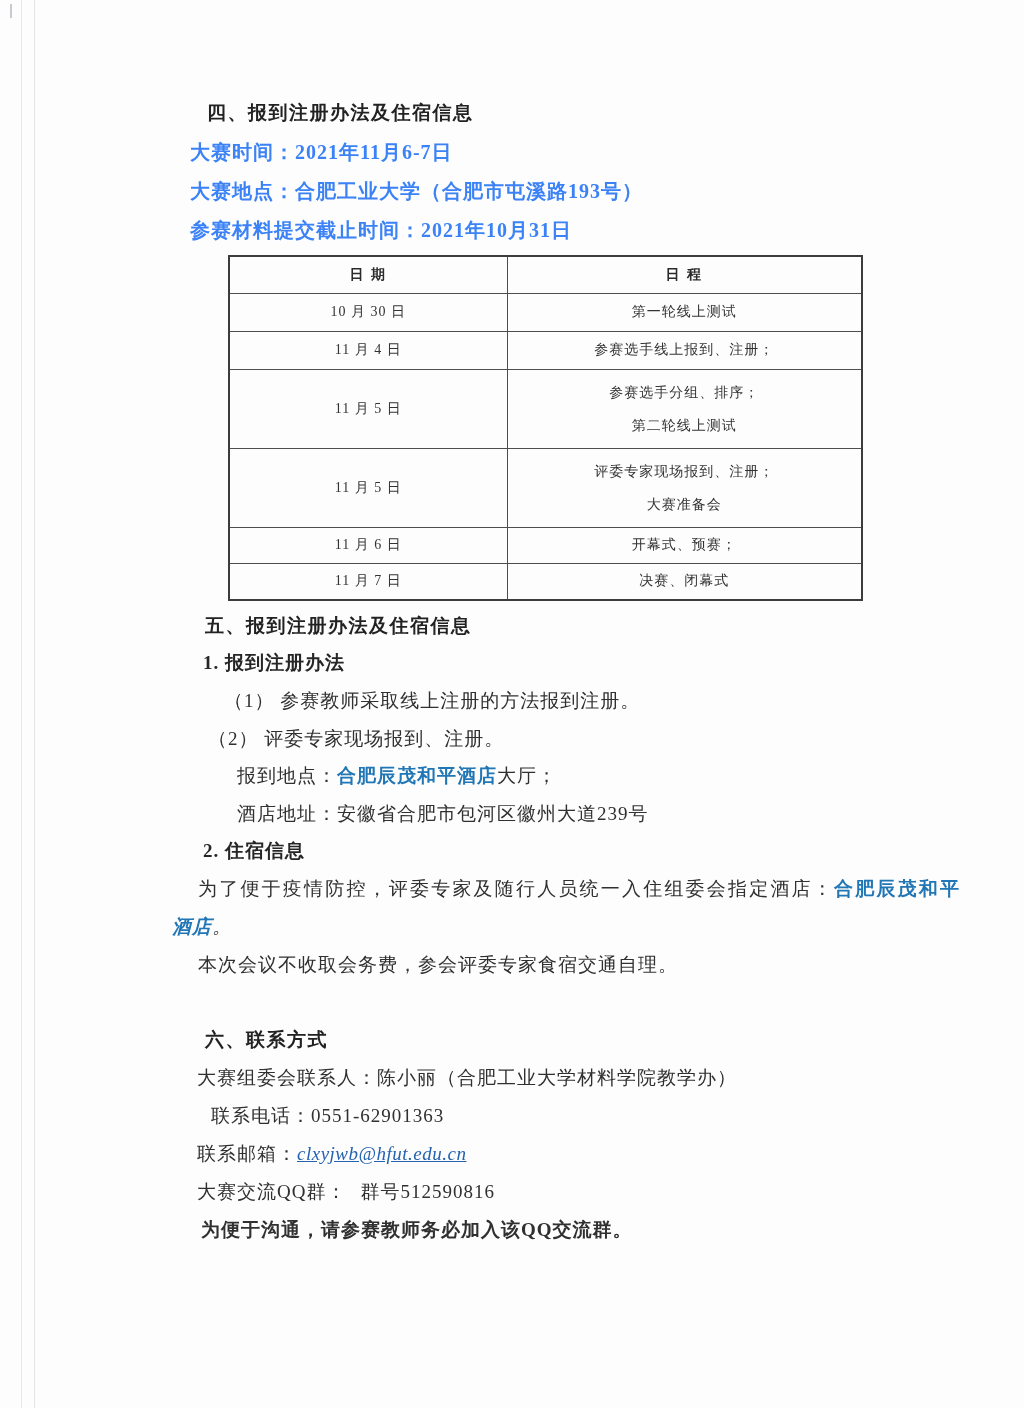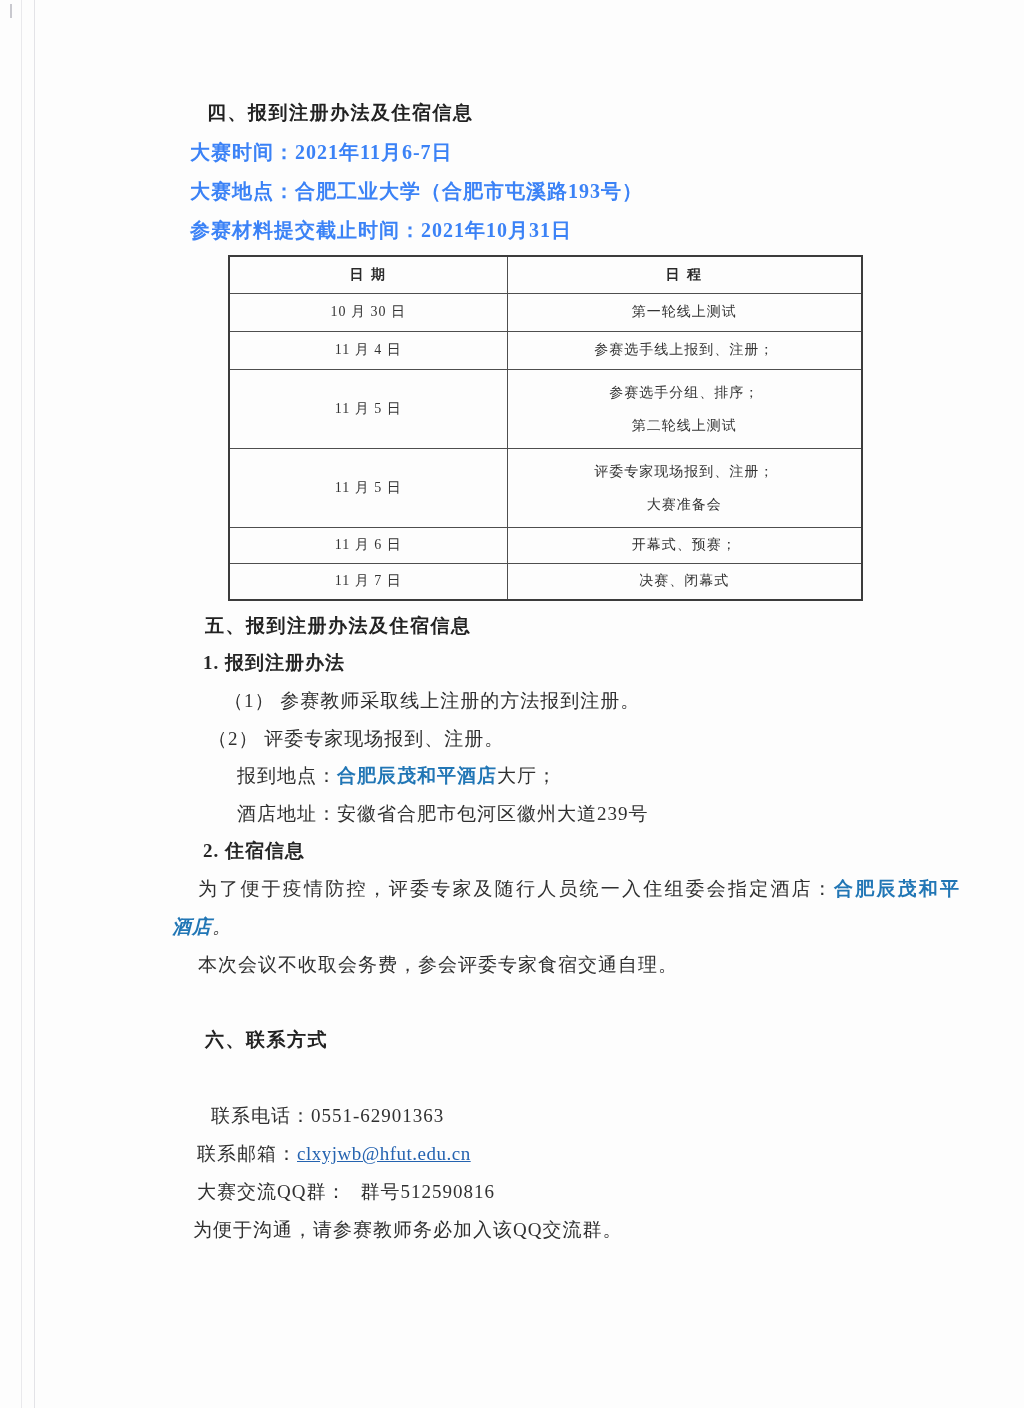--- a/index.html
+++ b/index.html
@@ -56,21 +56,21 @@
     padding: 6px;
   }
   table.schedule th { font-weight: bold; color: #2a2a2a; letter-spacing: 2px; }
   tr.h-37 { height: 37px; }
   tr.h-38 { height: 38px; }
   tr.h-67 { height: 67px; }
   tr.h-72 { height: 72px; }
   tr.h-36 { height: 36px; }
   .event-lines div { line-height: 33px; }
 
-  a.email-link { color: #2563b0; text-decoration: underline; letter-spacing: 0.5px; }
+  a.email-link { color: #2563b0; text-decoration: underline; letter-spacing: 0.5px; font-style: italic; }
   .qq-value { margin-left: 14px; }
 </style>
 </head>
 <body>
 
 <div class="page">
   <div class="scan-line a"></div>
   <div class="scan-line b"></div>
   <div class="scan-mark"></div>
 
@@ -140,23 +140,24 @@
 
   <div class="abs body-text stretch" style="left:198px; top:876px;">
     <span>为了便于疫情防控，评委专家及随行人员统一入住组委会指定酒店：</span><span class="blue-bold">合肥辰茂和平</span>
   </div>
   <div class="abs body-text" style="left:172px; top:914px;font-style:italic;">
     <span class="blue-bold">酒店</span><span>。</span>
   </div>
   <div class="abs body-text" style="left:198px; top:952px;">本次会议不收取会务费，参会评委专家食宿交通自理。</div>
 
   <div class="abs heading" style="left:205px; top:1027px;">六、联系方式</div>
+  <div class="abs body-text" style="left:197px; top:1065px;">大赛组委会联系人：陈小丽（合肥工业大学材料学院教学办）</div>
   <div class="abs body-text" style="left:211px; top:1103px;">联系电话：0551-62901363</div>
 
   <div class="abs body-text" style="left:197px; top:1141px;">
     <span>联系邮箱：</span><a class="email-link" href="#">clxyjwb@hfut.edu.cn</a>
   </div>
 
   <div class="abs body-text" style="left:197px; top:1179px;text-align:center;">
     <span>大赛交流QQ群：</span><span class="qq-value">群号512590816</span>
   </div>
-  <div class="abs body-text" style="left:193px; top:1217px;">为便于沟通，请参赛教师务必加入该QQ交流群。</div>
+  <div class="abs body-text" style="left:201px; top:1217px;font-weight:bold;">为便于沟通，请参赛教师务必加入该QQ交流群。</div>
 </div>
 
 </body></html>

